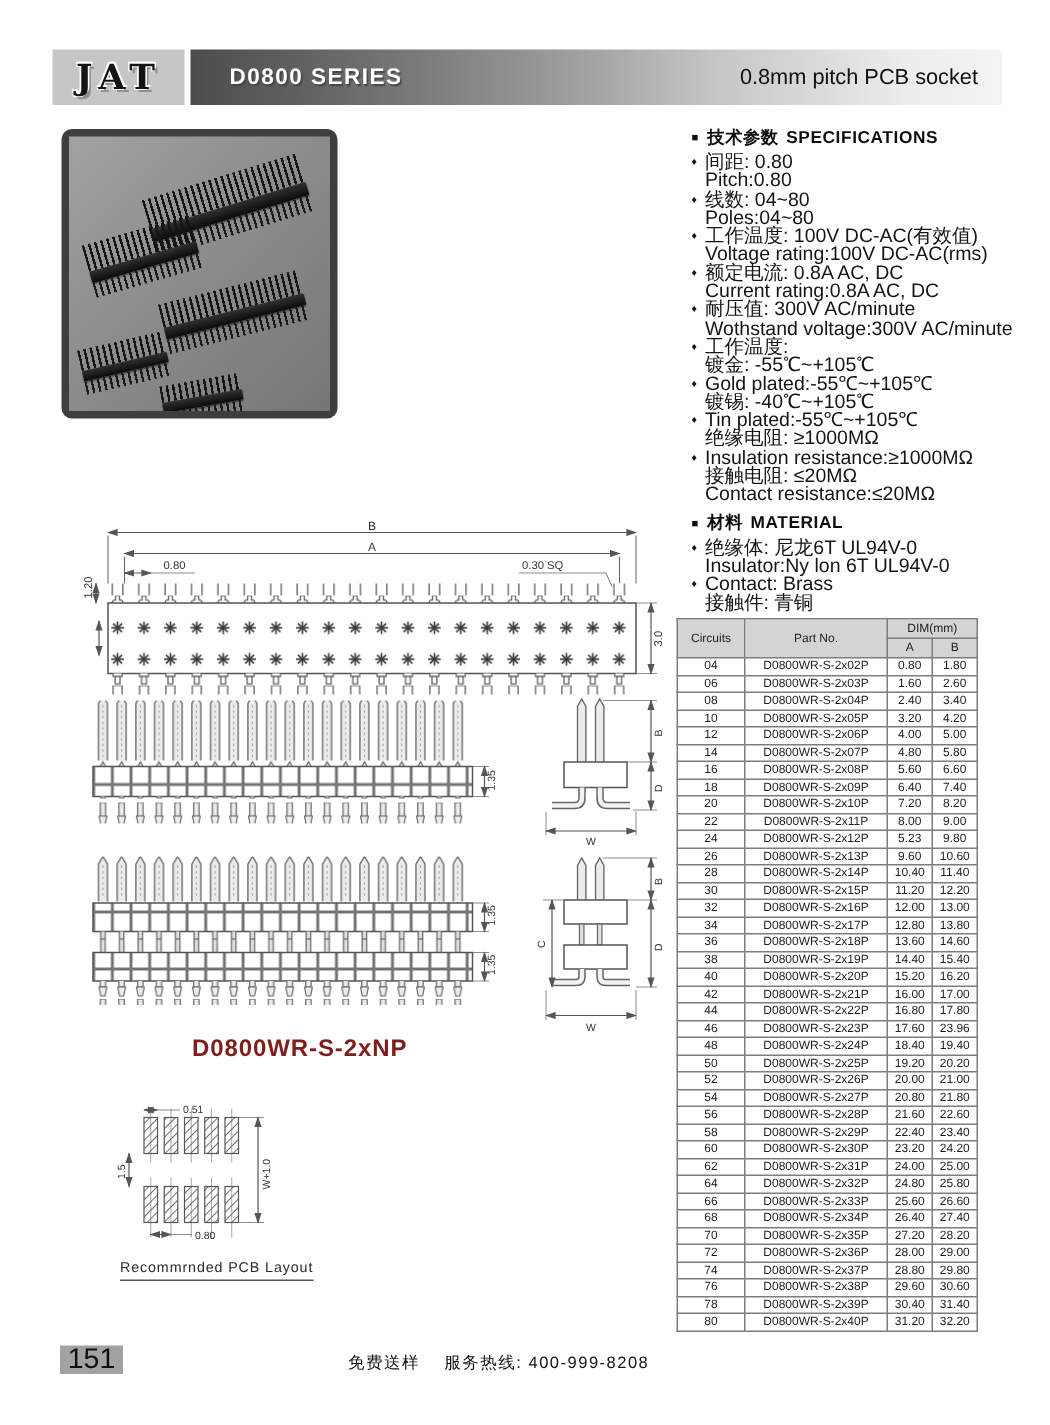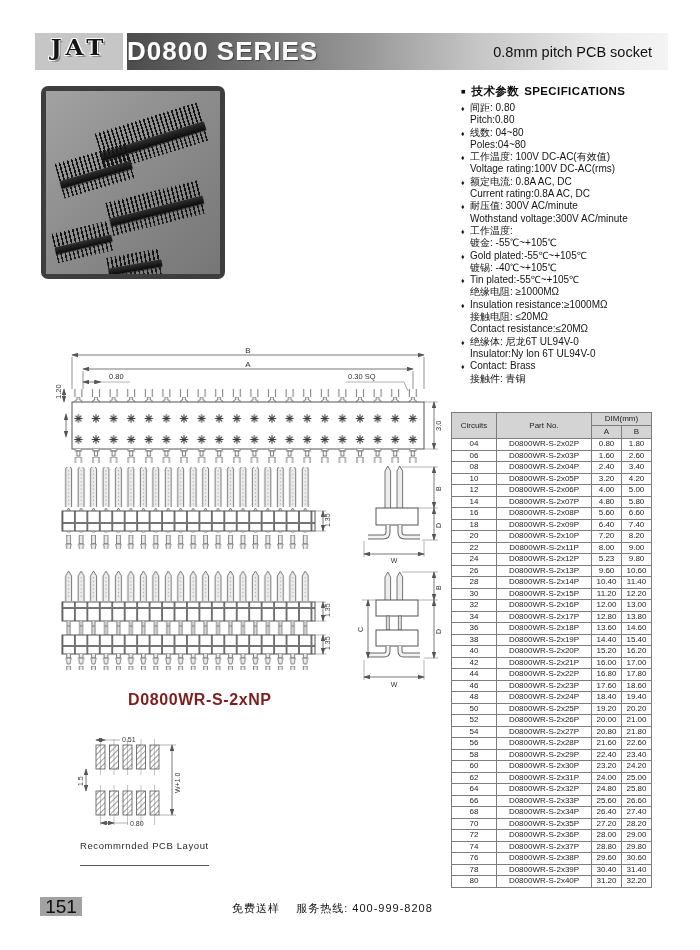--- a/index.html
+++ b/index.html
@@ -1,59 +1,59 @@
 <!DOCTYPE html>
 <html><head>
 <meta charset="utf-8">
 <style>
   html,body { margin:0; padding:0; background:#ffffff; }
   .page { position:relative; width:700px; height:950px; background:#fff;
           font-family:"Liberation Sans", sans-serif; overflow:hidden; color:#111; }
 
   
   .logo-box { position:absolute; left:35px; top:33px; width:88px; height:37px;
-              background:#c6c6c6; display:flex; justify-content:center; }
+              background:#c6c6c6; display:flex; align-items:center; justify-content:center; }
   .logo-text { font-family:"DejaVu Serif", serif; font-weight:bold; font-size:23px;
                letter-spacing:4px; color:#141414;
                text-shadow:-1px -1px 0 #fff, 1px -1px 0 #fff, -1px 1px 0 #fff, 2px 2px 0 #909090; }
   .series-bar { position:absolute; left:127px; top:33px; width:541px; height:37px;
                 background:linear-gradient(90deg,#4c4c4c 0%,#686868 18%,#9a9a9a 45%,#c6c6c6 65%,#ececec 88%,#f4f4f4 100%);
                 display:flex; align-items:center; }
-  .series-title { color:#fff; font-size:26px; font-weight:bold; letter-spacing:1px;
-                  text-shadow:1px 1px 1px #444; }
+  .series-title { color:#fff; font-size:15px; font-weight:bold; letter-spacing:1px;
+                  margin-left:26px; text-shadow:1px 1px 1px #444; }
   .series-subtitle { position:absolute; right:16px; top:0; height:37px; display:flex; align-items:center;
                      color:#101010; font-size:14.5px; }
 
   
   .photo { position:absolute; left:41px; top:86px; width:184px; height:193px;
            background:#3e3e3e; border-radius:7px; padding:0; }
   .photo-inner { position:absolute; left:5px; top:5px; right:5px; bottom:5px;
                  background:linear-gradient(135deg,#a2a2a2 0%,#8d8d8d 45%,#767676 100%); overflow:hidden; }
   .conn { position:absolute; }
   .conn .ptop { background:repeating-linear-gradient(90deg,#141414 0 1.6px,rgba(0,0,0,0) 1.6px 4.2px); }
   .conn .pbody { background:linear-gradient(#303030,#0b0b0b); border-radius:1px; box-shadow:0 1px 1px rgba(0,0,0,.5);}
   .conn .pbot { background:repeating-linear-gradient(90deg,#1a1a1a 0 1.5px,rgba(0,0,0,0) 1.5px 4.2px); }
 
   
   .specs { position:absolute; left:461px; top:84px; width:236px; }
   .sec-heading { font-size:11.5px; font-weight:bold; color:#0d0d0d; margin:0 0 3px 0; letter-spacing:0.4px; }
   .sec-heading::before { content:"■"; font-size:7.5px; vertical-align:1px; margin-right:2px; }
   .sec-heading .en { margin-left:5px; }
-  .spec-item { display:flex; font-size:10px; line-height:12.3px; color:#141414; }
+  .spec-item { display:flex; font-size:13px; line-height:12.3px; color:#141414; }
   .spec-item::before { content:"♦"; font-size:7px; width:9px; flex:none; line-height:13px; }
   .spec-lines { flex:1; }
   .material-heading { margin-top:5px; }
 
   
   .drawing { position:absolute; }
   svg text { font-family:"Liberation Sans", sans-serif; fill:#333; }
   .part-label { position:absolute; left:128px; top:691px; font-size:16px; font-weight:600;
                 letter-spacing:0.6px; color:#7f1d1d; }
   .pcb-caption { position:absolute; left:80px; top:840px; font-size:9.5px; color:#2a2a2a;
-                 letter-spacing:0.6px; border-bottom:1px solid #555; padding-bottom:14px; }
+                 letter-spacing:0.6px; border-bottom:1px solid #555; padding-bottom:2px; }
 
   
   .dim-table { position:absolute; left:451px; top:412px; width:200px; border-collapse:collapse;
                table-layout:fixed; font-size:8px; color:#1d1d1d;padding-left:44px; }
   .dim-table th, .dim-table td { border:1px solid #7d7d7d; text-align:center; padding:0;
                white-space:nowrap; overflow:hidden; font-weight:normal; }
   .dim-table thead th { background:#d4d4d4; height:12px; line-height:12px; }
   .dim-table tbody tr { height:11.5px; }
   .dim-table tbody td { line-height:10px; }
   .col-circuits { width:45px; } .col-part { width:95px; } .col-a { width:30px; } .col-b { width:30px; }
@@ -162,20 +162,23 @@
         </div>
         <div class="spec-item">
           <div class="spec-lines">
             <div>Insulation resistance:≥1000MΩ</div>
             <div>接触电阻: ≤20MΩ</div>
             <div>Contact resistance:≤20MΩ</div>
           </div>
         </div>
       </div>
 
+    <div class="sec-heading material-heading">
+      <span>材料</span><span class="en">MATERIAL</span>
+    </div>
     <div>
         <div class="spec-item">
           <div class="spec-lines">
             <div>绝缘体: 尼龙6T UL94V-0</div>
             <div>Insulator:Ny lon 6T UL94V-0</div>
           </div>
         </div>
         <div class="spec-item">
           <div class="spec-lines">
             <div>Contact: Brass</div>
@@ -546,21 +549,21 @@
         <tr>
           <td>44</td>
           <td>D0800WR-S-2x22P</td>
           <td>16.80</td>
           <td>17.80</td>
         </tr>
         <tr>
           <td>46</td>
           <td>D0800WR-S-2x23P</td>
           <td>17.60</td>
-          <td>18.60</td>
+          <td>23.96</td>
         </tr>
         <tr>
           <td>48</td>
           <td>D0800WR-S-2x24P</td>
           <td>18.40</td>
           <td>19.40</td>
         </tr>
         <tr>
           <td>50</td>
           <td>D0800WR-S-2x25P</td>

